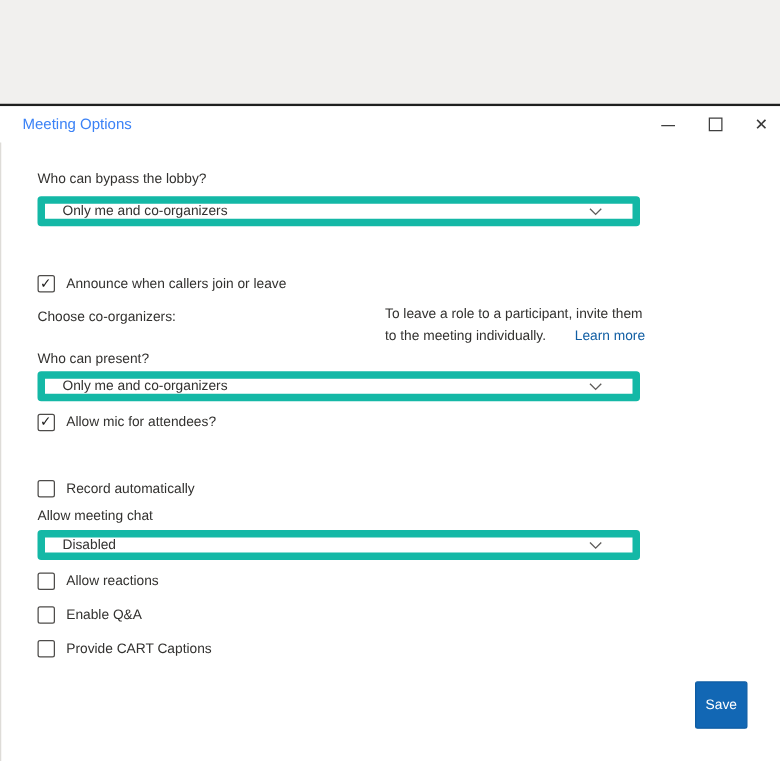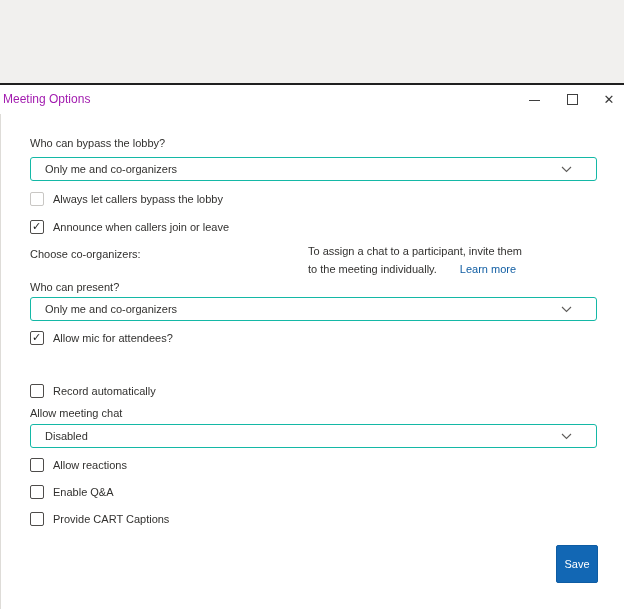--- a/index.html
+++ b/index.html
@@ -27,42 +27,42 @@
     background: #ffffff;
   }
   
   .content-left-edge {
     position: absolute; left: 0; top: 114px; width: 1px; height: 495px;
     background: #dedcd8;
   }
 
   
   .window-title {
-    position: absolute; left: 3px; top: 92px;
-    font-size: 12px; color: #a21caf;
+    position: absolute; left: 18px; top: 92px;
+    font-size: 12px; color: #3b82f6;
   }
   .win-ctrl {
     position: absolute; width: 16px; height: 16px;
     display: flex; align-items: center; justify-content: center;
     cursor: default;
   }
   .minimize-glyph { width: 11px; border-top: 1px solid #3f3f3f; }
   .maximize-glyph { width: 9px; height: 9px; border: 1px solid #3f3f3f; }
   .close-glyph { font-size: 13px; color: #3a3a3a; line-height: 1; }
 
   
   .field-label {
     position: absolute; left: 30px;
     font-size: 11px; color: #32312f;
   }
 
   
   .dropdown {
-    position: absolute; left: 30px; width: 567px; height: 24px;
-    border: 1px solid #14b8a6; border-radius: 3px;
+    position: absolute; left: 30px; width: 482px; height: 24px;
+    border: 6px solid #14b8a6; border-radius: 3px;
     box-sizing: border-box;
     display: flex; align-items: center; justify-content: space-between;
     padding: 0 24px 0 14px;
     background: #fff; cursor: default;
   }
   .dropdown-value { font-size: 11px; color: #32312f; }
   .chevron { display: flex; align-items: center; }
 
   
   .checkbox-row {
@@ -123,32 +123,28 @@
   <div class="field-label" style="top:137px;">Who can bypass the lobby?</div>
   <div class="dropdown" style="top:157px;">
     <span class="dropdown-value">Only me and co-organizers</span>
     <span class="chevron">
       <svg width="11" height="7" viewBox="0 0 11 7">
           <path d="M1 1 L5.5 5.5 L10 1" stroke="#5f5d5b" stroke-width="1.1" fill="none"></path>
         </svg>
     </span>
   </div>
 
-  <div class="checkbox-row" style="top:192px;">
-    <span class="checkbox disabled"></span>
-    <span class="checkbox-label">Always let callers bypass the lobby</span>
-  </div>
   <div class="checkbox-row" style="top:220px;justify-content:center;">
     <span class="checkbox checked"></span>
     <span class="checkbox-label">Announce when callers join or leave</span>
   </div>
 
   <div class="field-label" style="top:248px;">Choose co-organizers:</div>
   <div class="help-text">
-    <div>To assign a chat to a participant, invite them</div>
+    <div>To leave a role to a participant, invite them</div>
     <div><span>to the meeting individually.</span><a class="link">Learn more</a></div>
   </div>
 
   <div class="field-label" style="top:281px;">Who can present?</div>
   <div class="dropdown" style="top:297px;">
     <span class="dropdown-value">Only me and co-organizers</span>
     <span class="chevron">
       <svg width="11" height="7" viewBox="0 0 11 7">
           <path d="M1 1 L5.5 5.5 L10 1" stroke="#5f5d5b" stroke-width="1.1" fill="none"></path>
         </svg>

